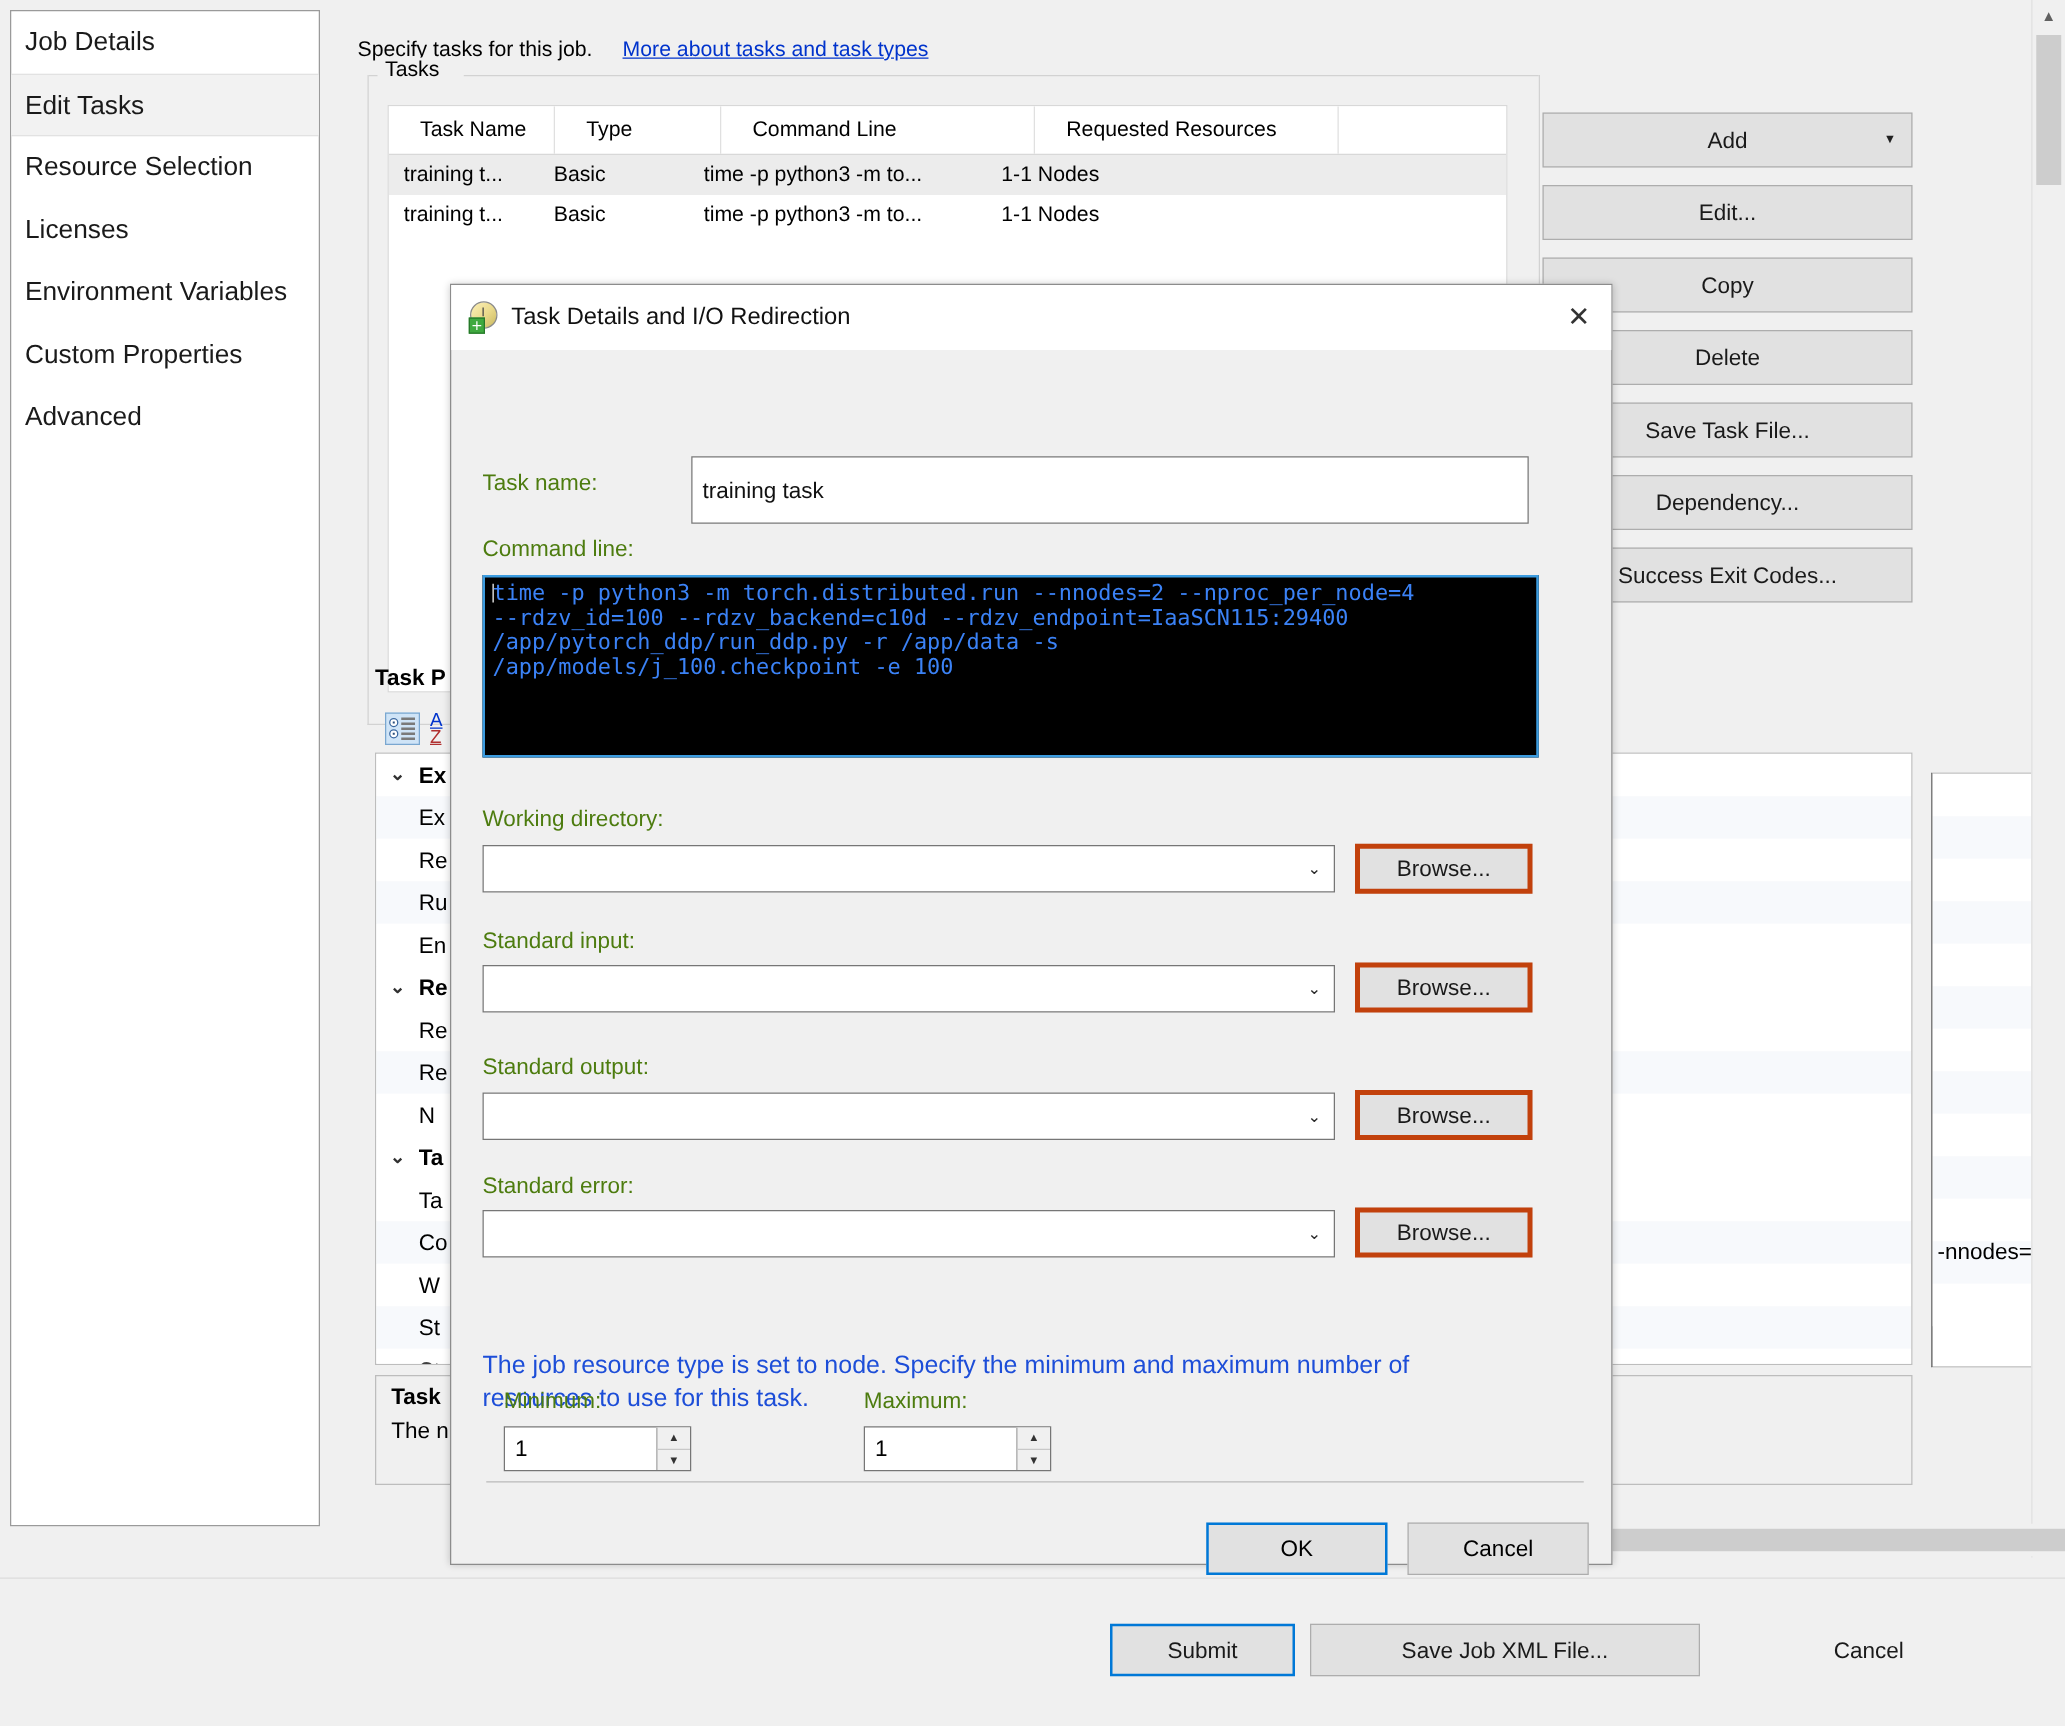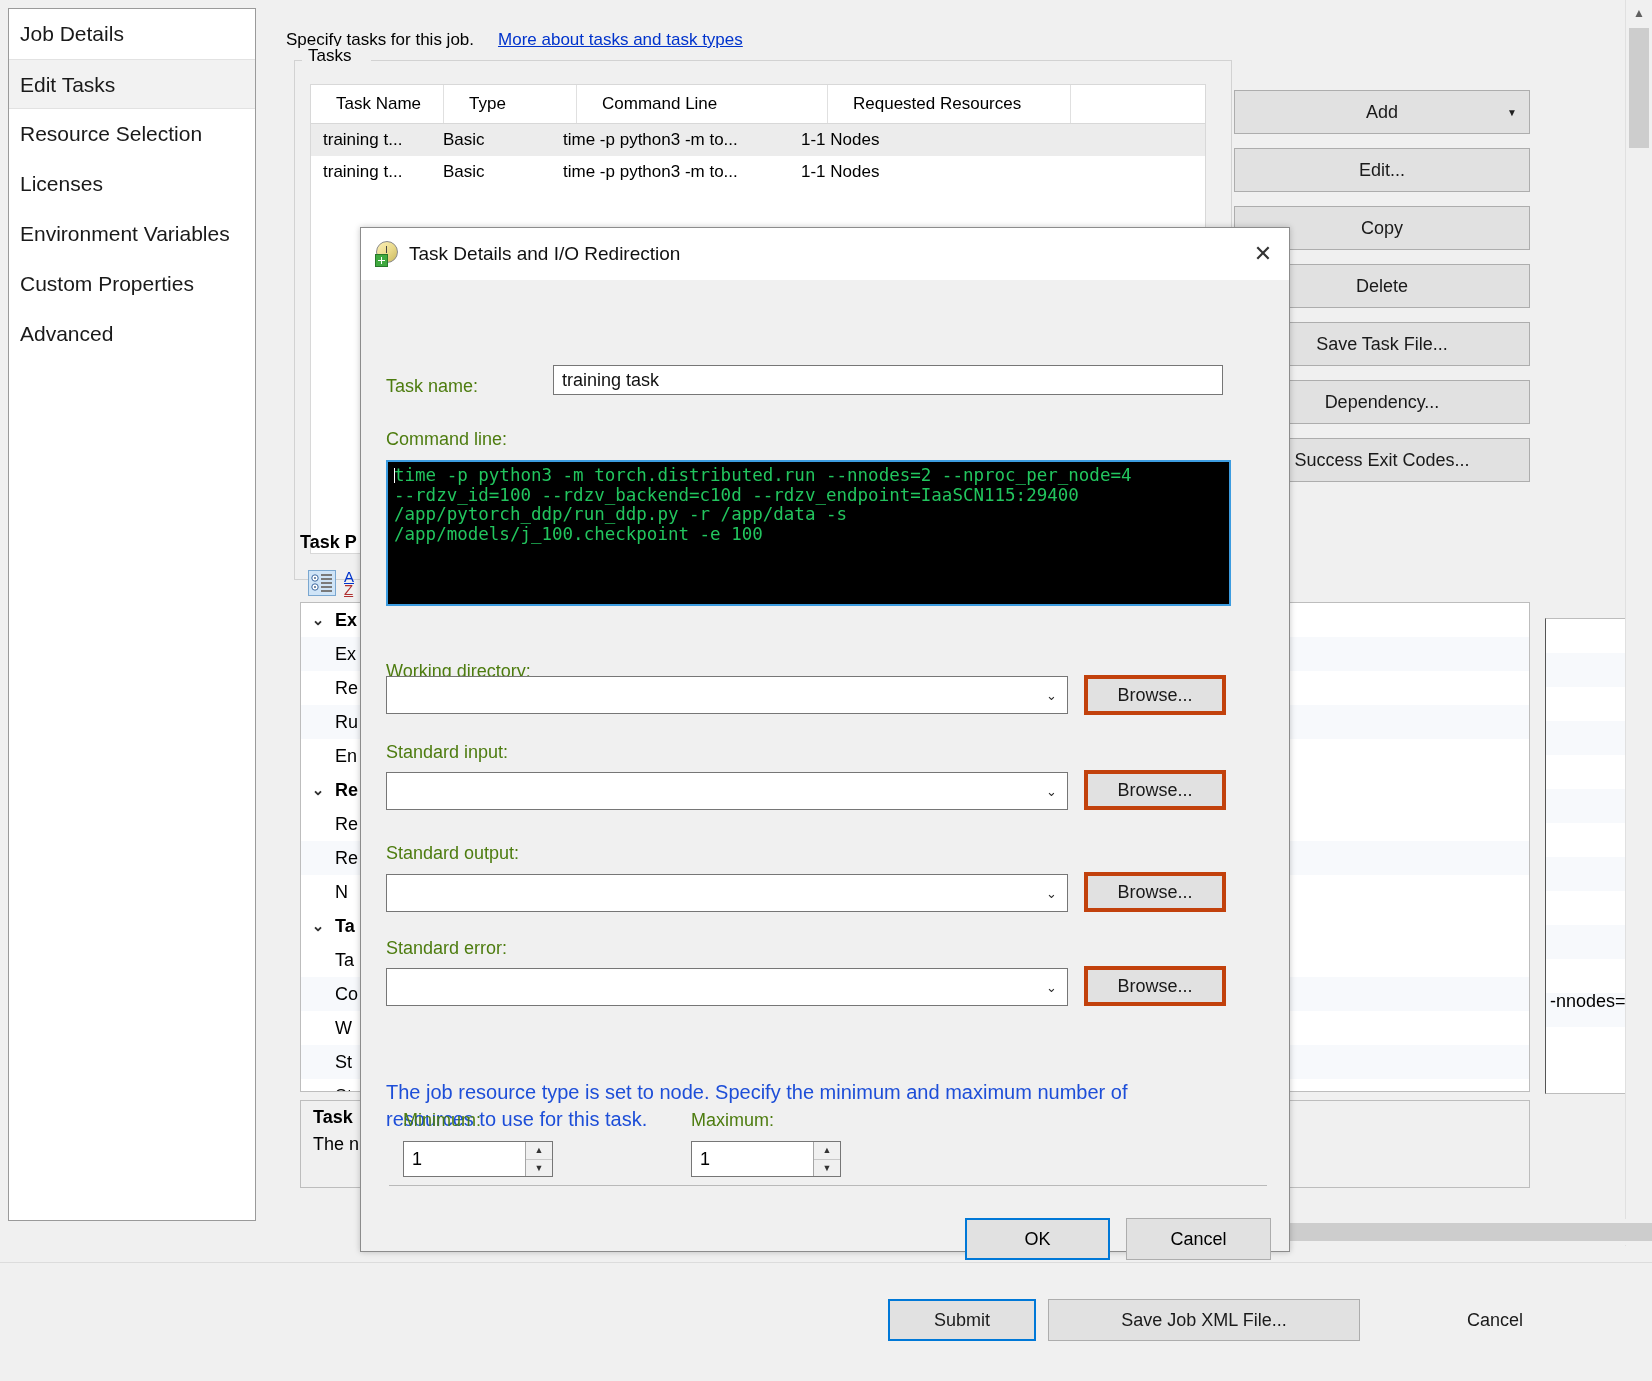--- a/index.html
+++ b/index.html
@@ -449,21 +449,21 @@
     top: 180px;
     width: 845px;
     height: 146px;
     background: #000000;
     border: 2px solid #3c9ce0;
     box-sizing: border-box;
     padding: 4px 6px;
     font-family: "DejaVu Sans Mono", monospace;
     font-size: 17.5px;
     line-height: 19.5px;
-    color: #22c55e;
+    color: #3b82f6;
     white-space: pre;
     overflow: hidden;
   }
   .cmdline .caret {
     display: inline-block;
     width: 1px;
     height: 15px;
     background: #ffffff;
     vertical-align: -2px;
     margin-right: -1px;
@@ -744,29 +744,29 @@
         <span class="clock"></span>
         <span class="plus"></span>
       </span>
       <span class="dlg-title-text">Task Details and I/O Redirection</span>
       <span class="dlg-close">✕</span>
     </div>
 
     <div class="dlg-body">
 
       <div class="dlg-row-label" style="left:25px; top:96px;">Task name:</div>
-      <div class="dlg-input" style="left:192px; top:85px; width:670px; height:30px;" title="training task">training task</div>
+      <div class="dlg-input" style="left:192px; top:85px; width:670px; height:54px;" title="training task">training task</div>
 
       <div class="dlg-row-label" style="left:25px; top:149px;">Command line:</div>
       <div class="cmdline"><span class="caret"></span><span>time -p python3 -m torch.distributed.run --nnodes=2 --nproc_per_node=4
 --rdzv_id=100 --rdzv_backend=c10d --rdzv_endpoint=IaaSCN115:29400
 /app/pytorch_ddp/run_ddp.py -r /app/data -s
 /app/models/j_100.checkpoint -e 100</span></div>
 
-      <div class="dlg-row-label" style="left:25px; top:365px;margin-top:16px;">Working directory:</div>
+      <div class="dlg-row-label" style="left:25px; top:365px;">Working directory:</div>
       <div class="dlg-combo" style="left:25px; top:396px; width:682px;">
         <span class="chev">⌄</span>
         <span style="position:absolute;left:8px;top:8px;font-size:18px;"></span>
       </div>
       <div class="browse-btn" style="left:723px; top:395px;">
           <span>Browse...</span>
         </div>
 
       <div class="dlg-row-label" style="left:25px; top:462px;">Standard input:</div>
       <div class="dlg-combo" style="left:25px; top:492px; width:682px;">

